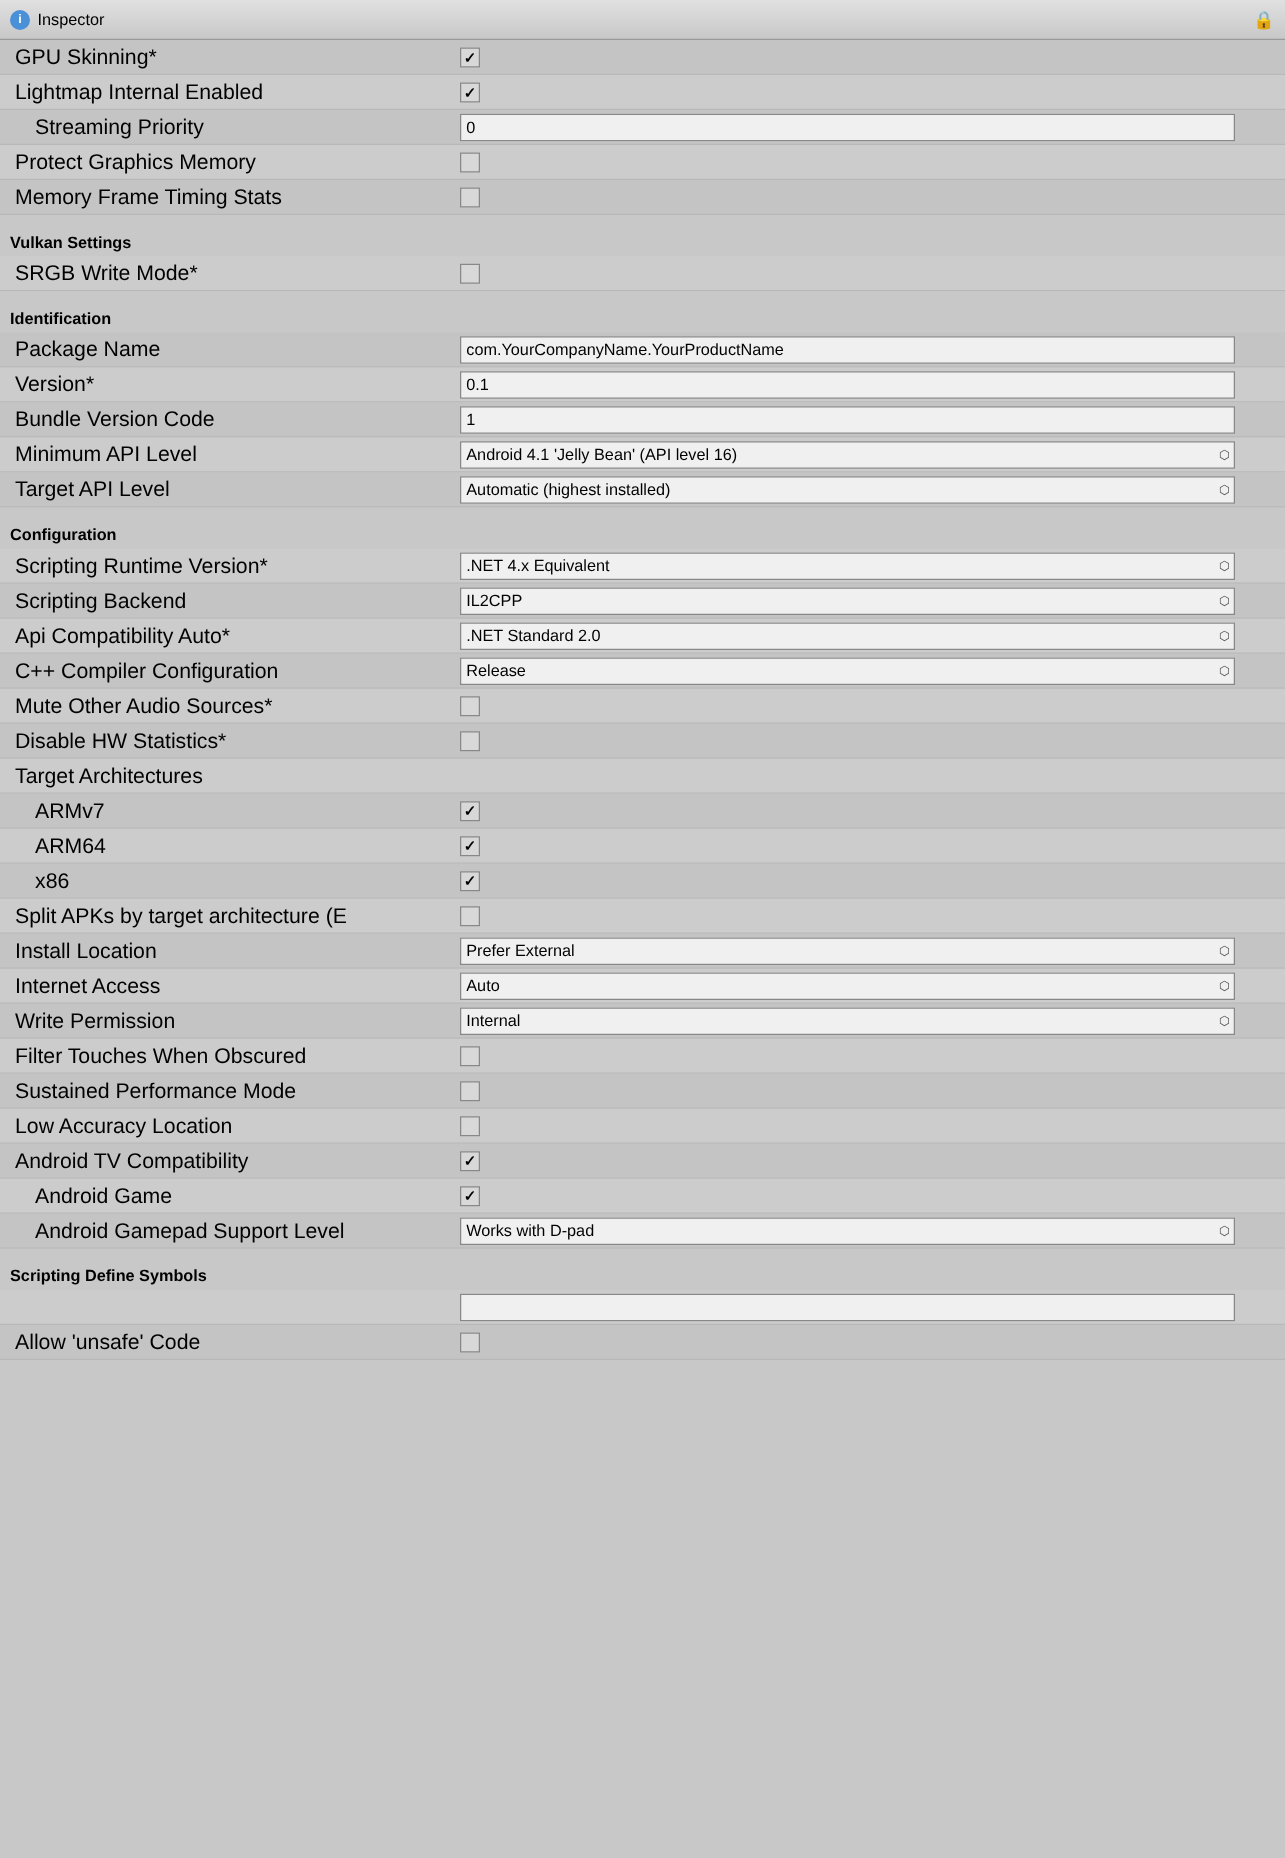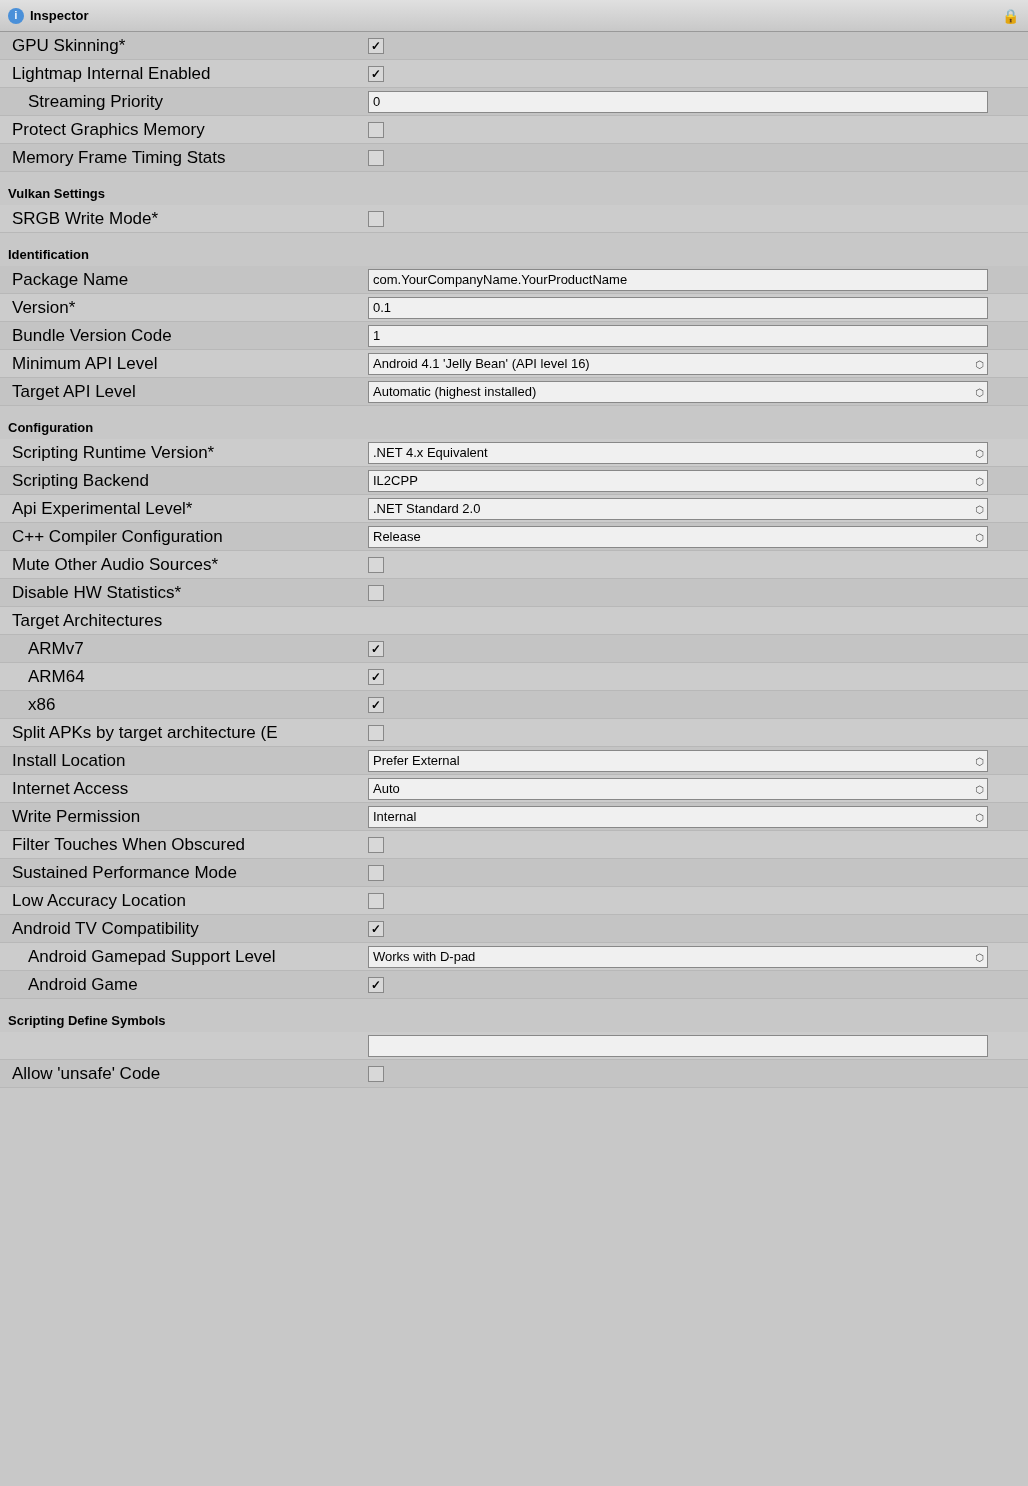--- a/index.html
+++ b/index.html
@@ -26,21 +26,21 @@
       border-radius: 50%;
       display: flex;
       align-items: center;
       justify-content: center;
       color: white;
       font-size: 10px;
       font-weight: bold;
     }
     .title-bar-text {
       font-size: 13px;
-      font-weight: 700;
+      font-weight: 400;
     }
     .lock-icon {
       margin-left: auto;
       font-size: 14px;
     }
     .content {
       background: #c8c8c8;
       padding: 0;
     }
     .settings-row {
@@ -225,21 +225,21 @@
         <div class="dropdown-wrapper"><select><option value=".NET 4.x Equivalent">.NET 4.x Equivalent</option></select></div>
       </div>
     </div>
     <div class="settings-row">
       <div class="row-label">Scripting Backend</div>
       <div class="row-control">
         <div class="dropdown-wrapper"><select><option value="IL2CPP">IL2CPP</option></select></div>
       </div>
     </div>
     <div class="settings-row">
-      <div class="row-label">Api Experimental Level*</div>
+      <div class="row-label">Api Compatibility Auto*</div>
       <div class="row-control">
         <div class="dropdown-wrapper"><select><option value=".NET Standard 2.0">.NET Standard 2.0</option></select></div>
       </div>
     </div>
     <div class="settings-row">
       <div class="row-label">C++ Compiler Configuration</div>
       <div class="row-control">
         <div class="dropdown-wrapper"><select><option value="Release">Release</option></select></div>
       </div>
     </div>
@@ -319,29 +319,29 @@
         <div class="checkbox"></div>
       </div>
     </div>
     <div class="settings-row">
       <div class="row-label">Android TV Compatibility</div>
       <div class="row-control">
         <div class="checkbox checked"></div>
       </div>
     </div>
     <div class="settings-row">
+      <div class="row-label indented">Android Game</div>
+      <div class="row-control">
+        <div class="checkbox checked"></div>
+      </div>
+    </div>
+    <div class="settings-row">
       <div class="row-label indented">Android Gamepad Support Level</div>
       <div class="row-control">
         <div class="dropdown-wrapper"><select><option value="Works with D-pad">Works with D-pad</option></select></div>
-      </div>
-    </div>
-    <div class="settings-row">
-      <div class="row-label indented">Android Game</div>
-      <div class="row-control">
-        <div class="checkbox checked"></div>
       </div>
     </div>
     <div class="section-spacer"></div>
     <div class="section-header-row"><span class="section-header-text">Scripting Define Symbols</span></div>
     <div class="settings-row">
       <div class="row-label"></div>
       <div class="row-control">
         <input type="text" class="text-input" style="">
       </div>
     </div>

